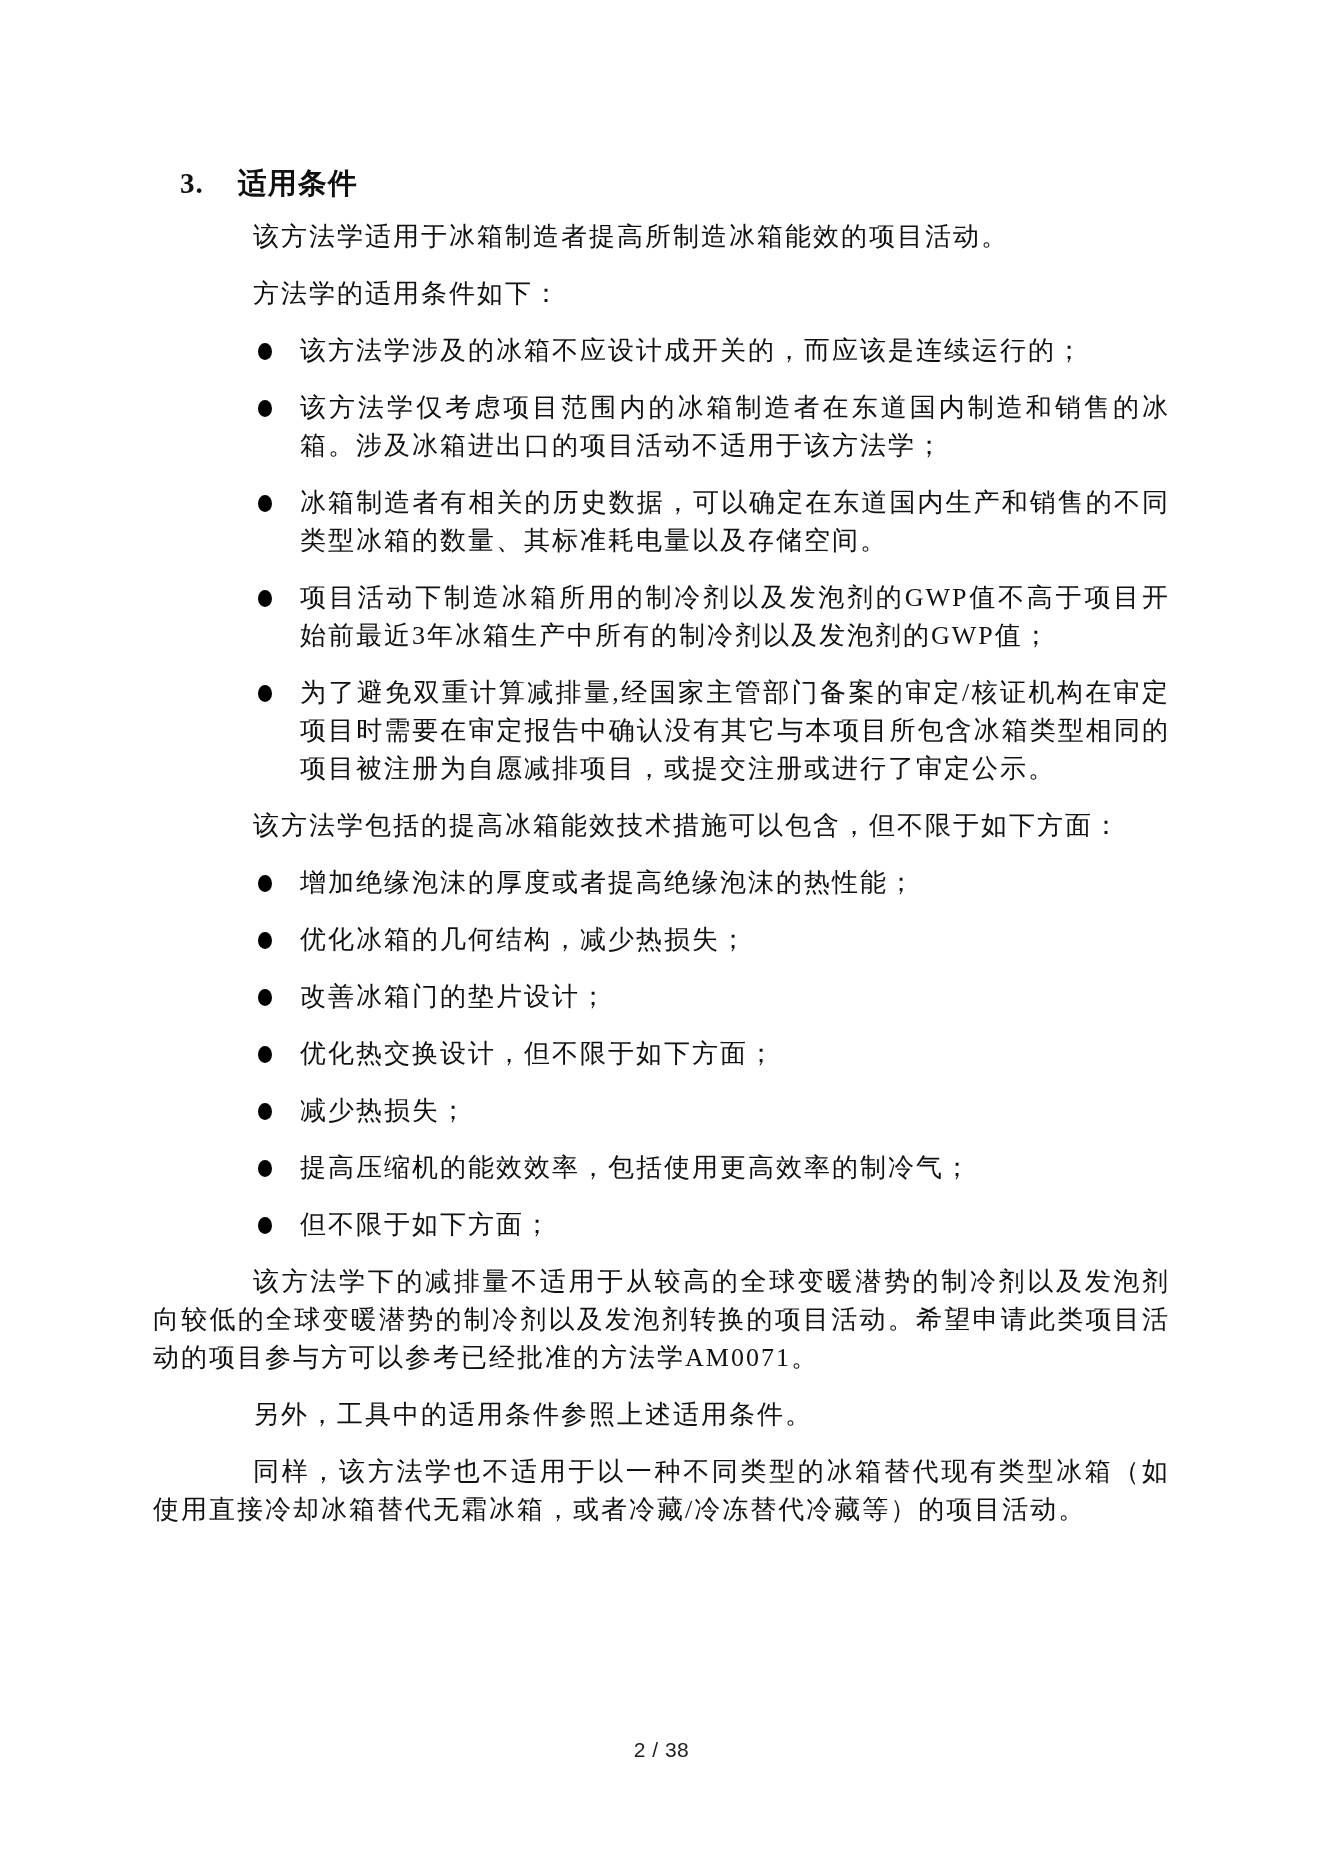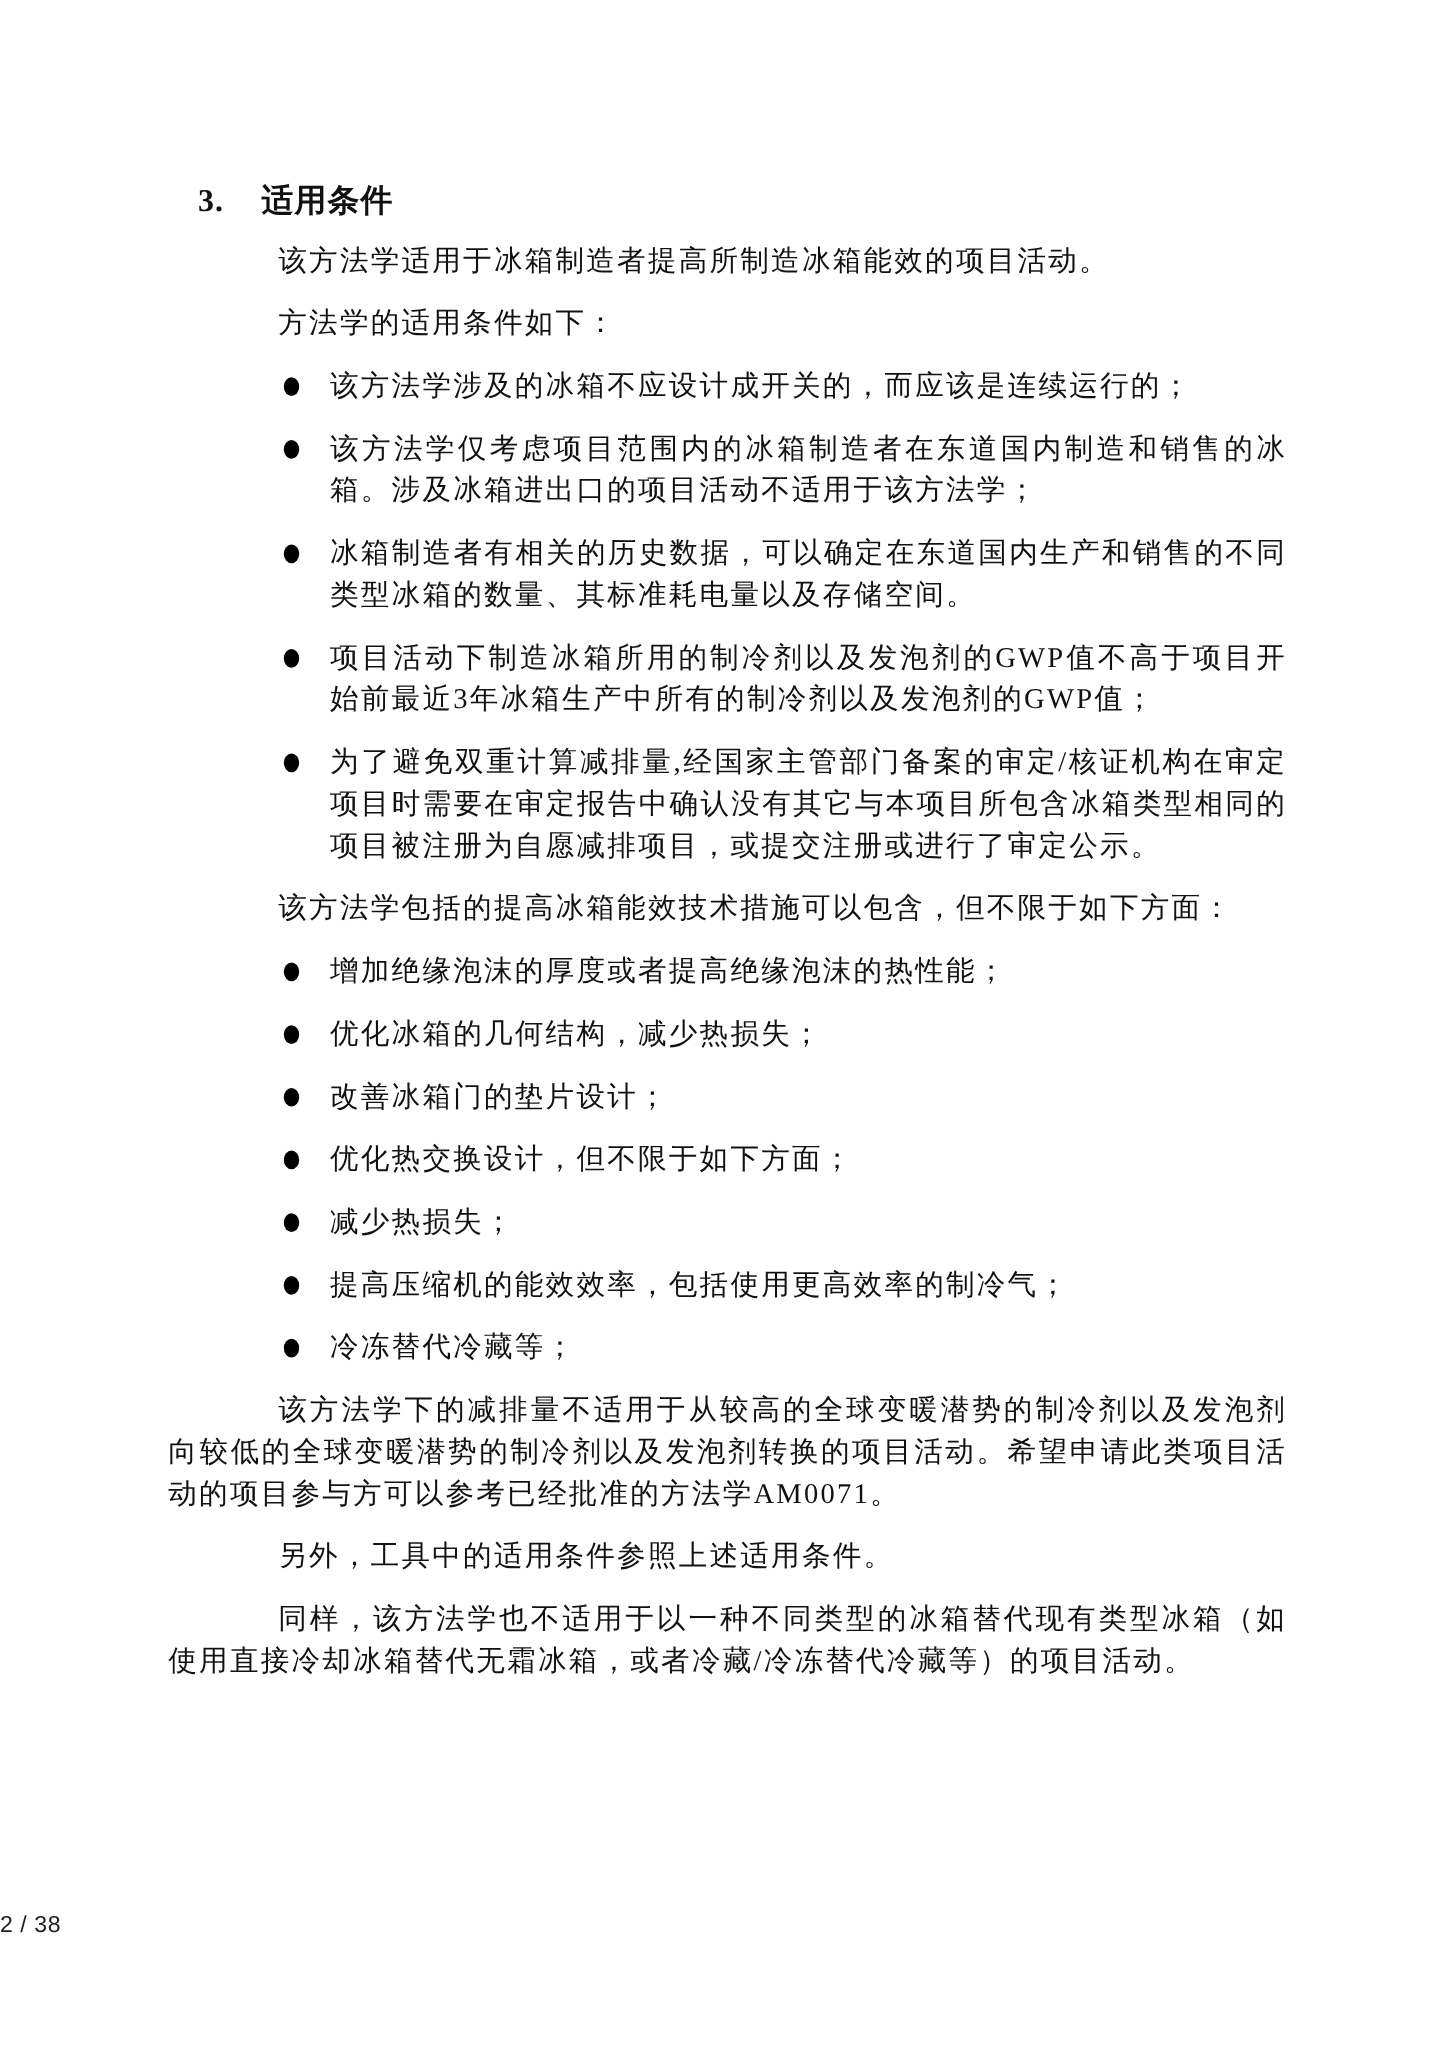--- a/index.html
+++ b/index.html
@@ -45,20 +45,21 @@
     left:105px; top:11px;
     width:14px; height:17px;
     background:#000000;
     border-radius:50%;
   }
   .closing-first { margin-top:16px; }
   .footer {
     position:absolute;
     left:0; right:0;
     top:1738px;
+    text-align:center;
     font-family:"Liberation Sans","DejaVu Sans",sans-serif;
     font-size:21px;
     letter-spacing:0.5px;
     color:#202020;
   }
 </style>
 </head>
 <body>
 
 <div class="page">
@@ -114,21 +115,21 @@
   <div class="bullet">
     <span class="dot"></span>
     <span>减少热损失；</span>
   </div>
   <div class="bullet">
     <span class="dot"></span>
     <span>提高压缩机的能效效率，包括使用更高效率的制冷气；</span>
   </div>
   <div class="bullet">
     <span class="dot"></span>
-    <span>冷冻替代冷藏等；</span>
+    <span>但不限于如下方面；</span>
   </div>
 
   <p class="para indent closing-first">该方法学下的减排量不适用于从较高的全球变暖潜势的制冷剂以及发泡剂向较低的全球变暖潜势的制冷剂以及发泡剂转换的项目活动。希望申请此类项目活动的项目参与方可以参考已经批准的方法学AM0071。</p>
   <p class="para indent">另外，工具中的适用条件参照上述适用条件。</p>
   <p class="para indent">同样，该方法学也不适用于以一种不同类型的冰箱替代现有类型冰箱（如使用直接冷却冰箱替代无霜冰箱，或者冷藏/冷冻替代冷藏等）的项目活动。</p>
 
   <div class="footer">2 / 38</div>
 
 </div>
 

